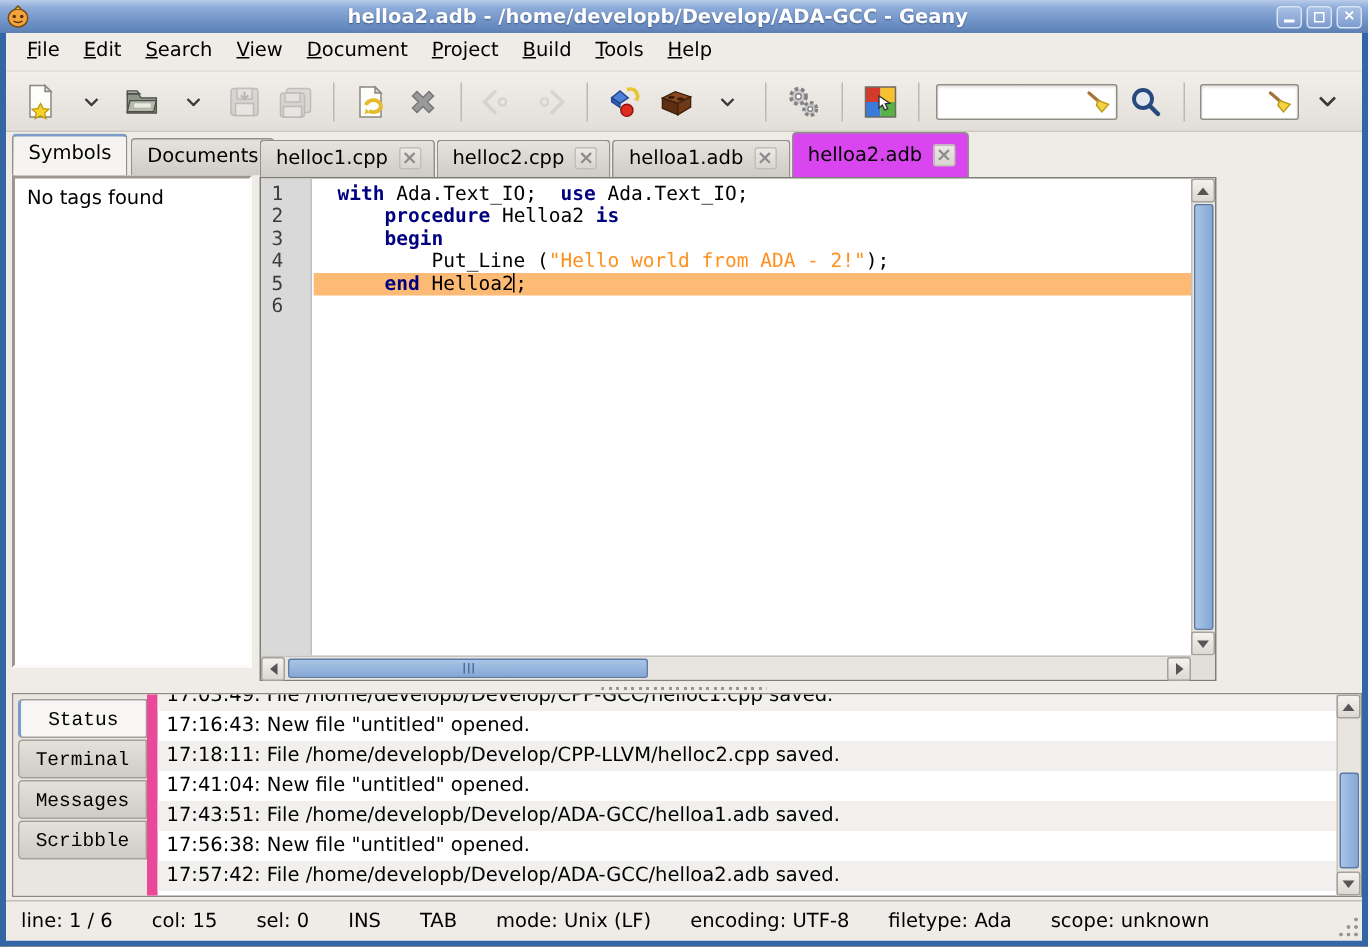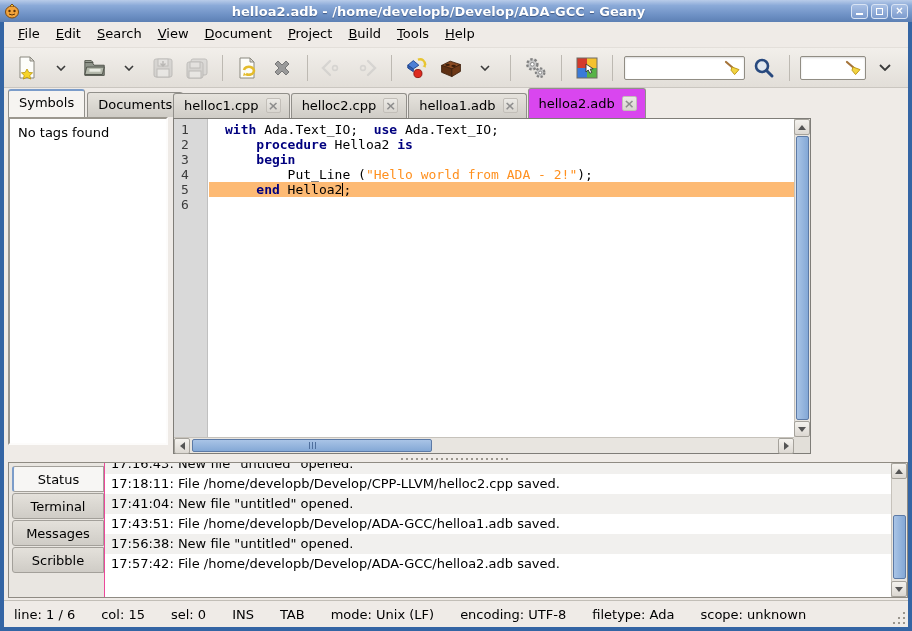--- a/index.html
+++ b/index.html
@@ -103,21 +103,21 @@
 
   
   .hsplitter { position:absolute; left:0; top:455px; width:904px; height:7px; background:#efebe7;
     display:flex; align-items:center; justify-content:center; }
   .hsplitter .dots { width:110px; height:2px;
     background:repeating-linear-gradient(90deg,#9a968e 0 2px,transparent 2px 5px); }
 
   
   .messages { position:absolute; left:4px; top:462px; width:900px; height:136px;
     background:#fff; border:1px solid #8f8b83; display:flex; }
-  .msg-tabs { width:96px; background:#e9e6e1; border-right:1px solid #ec4899; padding-top:2px; }
+  .msg-tabs { width:96px; background:#e9e6e1; border-right:7px solid #ec4899; padding-top:2px;font-family:Liberation Mono, monospace; }
   .msg-tab { height:26px; display:flex; align-items:center; justify-content:center;
     border:1px solid #a3a09a; border-radius:3px 0 0 3px; margin:1px 0 1px 3px;
     background:linear-gradient(180deg,#e4e1db,#cfccc6); }
   .msg-tab.active { background:#f7f6f4; border-left:2px solid #7b9cc9; font-weight:normal; }
   .msg-log { flex:1; overflow:hidden; position:relative; }
   .log-inner { position:absolute; left:0; right:0; top:-9px; }
   .log-row { height:20px; line-height:20px; padding-left:6px; white-space:nowrap; }
   .log-row:nth-child(odd) { background:#f1f0ee; }
   .msg-vscroll { position:relative; width:16px; background:#e8e5e0; border-left:1px solid #c6c2bb; }
 
@@ -409,20 +409,21 @@
 
   <div class="messages">
     <div class="msg-tabs">
       <div class="msg-tab active">Status</div>
       <div class="msg-tab">Terminal</div>
       <div class="msg-tab">Messages</div>
       <div class="msg-tab">Scribble</div>
     </div>
     <div class="msg-log">
       <div class="log-inner">
+        <div class="log-row">17:03:49: File /home/developb/Develop/CPP-GCC/helloc1.cpp saved.</div>
         <div class="log-row">17:16:43: New file "untitled" opened.</div>
         <div class="log-row">17:18:11: File /home/developb/Develop/CPP-LLVM/helloc2.cpp saved.</div>
         <div class="log-row">17:41:04: New file "untitled" opened.</div>
         <div class="log-row">17:43:51: File /home/developb/Develop/ADA-GCC/helloa1.adb saved.</div>
         <div class="log-row">17:56:38: New file "untitled" opened.</div>
         <div class="log-row">17:57:42: File /home/developb/Develop/ADA-GCC/helloa2.adb saved.</div>
       </div>
     </div>
     <div class="msg-vscroll">
       <span class="sb-btn" style="top:0; right:0;">

